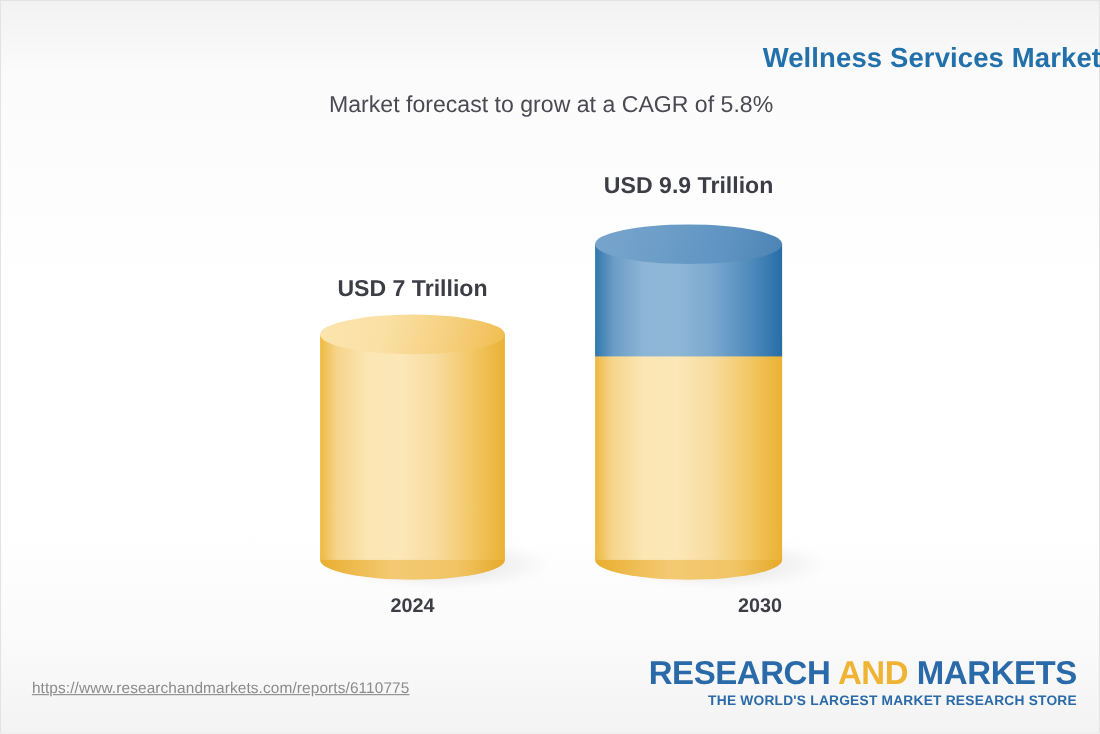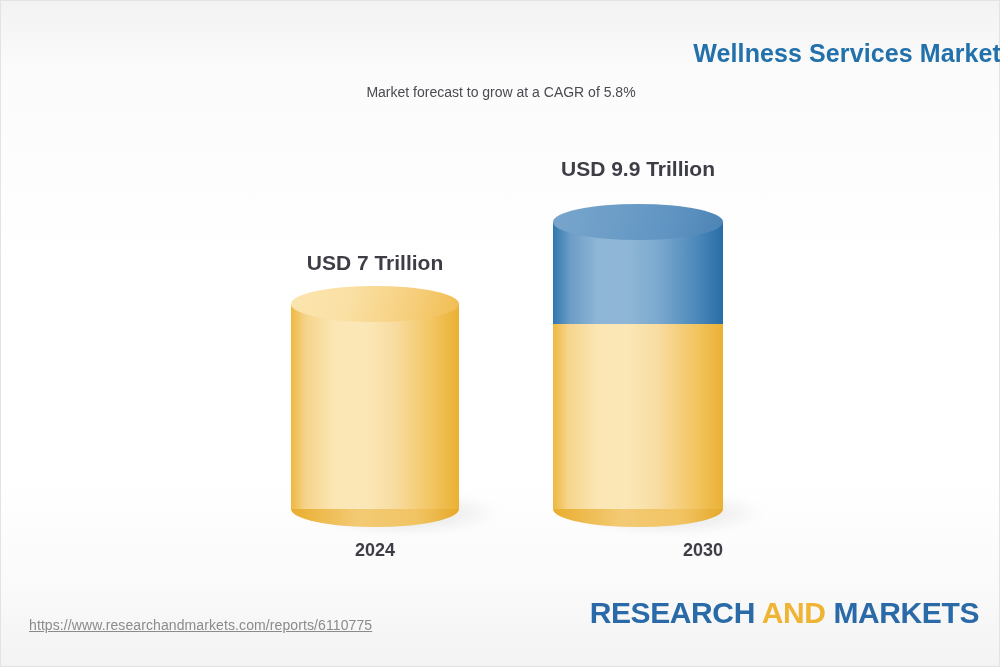--- a/index.html
+++ b/index.html
@@ -37,21 +37,21 @@
     padding-top: 38px;
     font-size: 25px;
     font-weight: bold;
     color: #2271ab;
     letter-spacing: 0.1px;
     text-align: right;
   }
   .chart-subtitle {
     margin: 0;
     padding-top: 16px;
-    font-size: 14px;
+    font-size: 21px;
     font-weight: normal;
     color: #4a4a52;
   }
 
   
   .plot {
     position: absolute;
     left: 0;
     top: 0;
     width: 1000px;
@@ -209,21 +209,21 @@
         <div class="seg" style="top:0; height:223px;">
           <div class="seg-cap gold-bottom" style="top:205px; height:36px;"></div>
           <div class="seg-body gold-body" style="top:18px; height:205px;"></div>
           <div class="seg-cap gold-cap" style="top:0; height:36px;"></div>
         </div>
       </div>
 
       <div class="cat-label" style="bottom:30px;">2024</div>
     </div>
 
-    <div class="bar-group" style="left:552px; width:170px; height:382px;">
+    <div class="bar-group" style="left:540px; width:170px; height:382px;">
 
       <div class="value-label" style="top:-52px;">USD 9.9 Trillion</div>
 
       <div class="cyl" style="width:170px; height:305px; bottom:82px;">
         <div class="cyl-shadow" style="left:18px; bottom:-26px; width:192px; height:44px;"></div>
 
         <div class="seg" style="top:102px; height:203px;">
           <div class="seg-cap gold-bottom" style="top:185px; height:36px;"></div>
           <div class="seg-body gold-body" style="top:0px; height:203px;"></div>
           <div class="seg-cap gold-cap" style="top:-18px; height:36px;"></div>
@@ -240,16 +240,17 @@
 
   </div>
 
   <div class="footer">
     <a class="footer-url" href="#">https://www.researchandmarkets.com/reports/6110775</a>
 
     <div class="brand">
       <div class="brand-wordmark">
         <span class="brand-w1">RESEARCH</span><span> </span><span class="brand-w2">AND</span><span> </span><span class="brand-w3">MARKETS</span>
       </div>
+      <div class="brand-tagline">THE WORLD'S LARGEST MARKET RESEARCH STORE</div>
     </div>
   </div>
 
 </div>
 
 </body></html>

